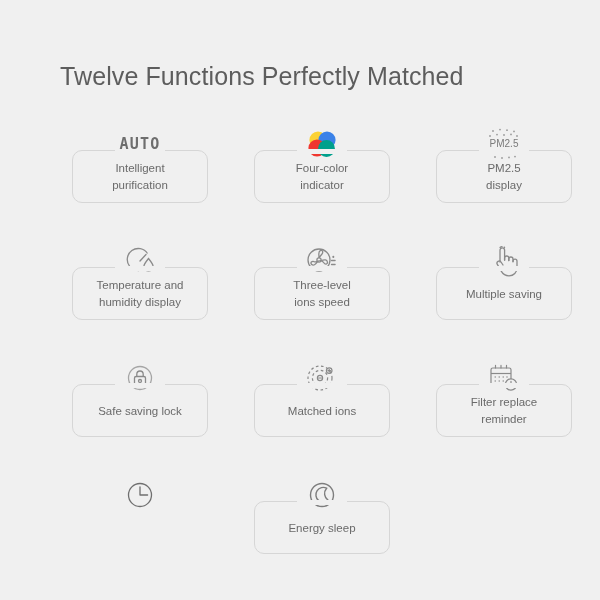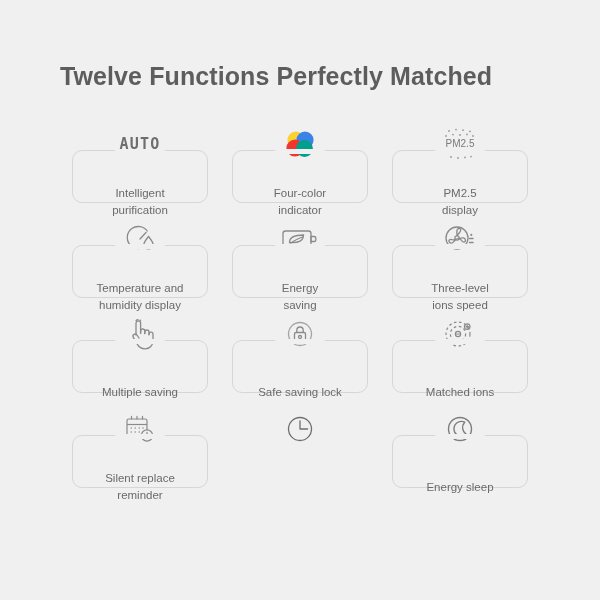--- a/index.html
+++ b/index.html
@@ -17,35 +17,36 @@
     position: relative;
     width: 600px;
     height: 600px;
     box-sizing: border-box;
   }
   .page-title {
     position: absolute;
     left: 60px;
     top: 45px;
     font-size: 25px;
-    font-weight: bold;
+    font-weight: normal;
     color: #5d5d5d;
     letter-spacing: 0.1px;
     white-space: nowrap;
   }
   .grid {
     position: absolute;
     left: 60px;
     top: 118px;
     width: 480px;
     display: grid;
     grid-template-columns: repeat(3, 160px);
     grid-template-rows: repeat(4, 95px);
     column-gap: 0px;
     row-gap: 0px;
+    gap: 22px;
   }
   .cell {
     position: relative;
     width: 160px;
     height: 95px;
   }
   
   .card {
     position: absolute;
     left: 12px;
@@ -71,21 +72,20 @@
     position: absolute;
     left: 50%;
     top: 50%;
     transform: translate(-50%, -50%);
     width: 132px;
     text-align: center;
     font-size: 11.5px;
     line-height: 17px;
     color: #6a6a6a;
     white-space: pre-line;
-    margin-top: 25px;
   }
   .icon-wrap {
     position: absolute;
     left: 50%;
     top: 6px;
     transform: translateX(-50%);
     width: 52px;
     height: 40px;
     display: flex;
     align-items: center;
@@ -185,35 +185,20 @@
           <path d="M24.5 13.5 c3.2 4 4.6 5.9 4.6 7.8 a4.6 4.6 0 0 1 -9.2 0 c0 -1.9 1.4 -3.8 4.6 -7.8 z" fill="#f0f0f0"></path>
         </svg>
       </div>
       <div class="card">
         <div class="notch"></div>
         <div class="card-label">Temperature and
 humidity display</div>
       </div>
     </div>
 
-    <div class="cell">
-      <div class="icon-wrap">
-        <svg width="38" height="24" viewBox="0 0 38 24" fill="none" stroke="#8a8a8a" stroke-width="1.3">
-          <rect x="2" y="4" width="28" height="16" rx="2.5"></rect>
-          <path d="M30 9.5 h3.2 a1.6 1.6 0 0 1 1.6 1.6 v1.8 a1.6 1.6 0 0 1 -1.6 1.6 H30 z"></path>
-          <path d="M8.5 15.5 c0 -5 4 -7.5 14 -7.5 c0 5.5 -4.5 8.2 -14 7.5 z"></path>
-          <path d="M9.5 16 c4 -2.6 8 -4.6 12 -6" stroke-linecap="round"></path>
-        </svg>
-      </div>
-      <div class="card">
-        <div class="notch"></div>
-        <div class="card-label">Energy
-saving</div>
-      </div>
-    </div>
 
     <div class="cell">
       <div class="icon-wrap">
         <svg width="34" height="32" viewBox="0 0 34 32" fill="none" stroke="#8a8a8a" stroke-width="1.3">
           <circle cx="14" cy="15" r="11"></circle>
           <circle cx="14" cy="15" r="2.1"></circle>
           <path d="M14 12.9 c0 -4.2 -1 -6.2 1.2 -7.3 c2.3 -1.1 3.4 1.6 1.6 3.6 c-1.2 1.3 -2.1 2.4 -2.8 3.7z"></path>
           <path d="M15.8 15.6 c4 -1.2 6.2 -1 6.6 1.4 c0.4 2.5 -2.4 2.8 -3.6 0.7 c-0.8 -1.4 -1.8 -1.8 -3 -2.1z"></path>
           <path d="M12.9 16.4 c-2.6 3.2 -4.4 4.6 -6.2 3 c-1.9 -1.7 0.2 -3.6 2.4 -2.8 c1.5 0.5 2.6 0.2 3.8 -0.2z"></path>
           <g stroke-linecap="round">
@@ -287,21 +272,21 @@
           <g stroke-width="1.5" stroke-linecap="round">
             <path d="M8.2 15 v0.1 M12.2 15 v0.1 M16.2 15 v0.1 M20 15 v0.1"></path>
             <path d="M8.2 19 v0.1 M12.2 19 v0.1 M16.2 19 v0.1"></path>
           </g>
           <circle cx="24" cy="22.5" r="5.6" fill="#f0f0f0"></circle>
           <path d="M24 19.4 v3.1 h2.4" stroke-linecap="round"></path>
         </svg>
       </div>
       <div class="card">
         <div class="notch"></div>
-        <div class="card-label">Silent replace
+        <div class="card-label">Filter replace
 reminder</div>
       </div>
     </div>
 
     <div class="cell">
       <div class="icon-wrap">
         <svg width="30" height="30" viewBox="0 0 30 30" fill="none" stroke="#6f6f6f" stroke-width="1.3">
           <circle cx="15" cy="15" r="11.5"></circle>
           <path d="M15 15 V6.8 M15 15 H22.6" stroke-linecap="round"></path>
         </svg>

